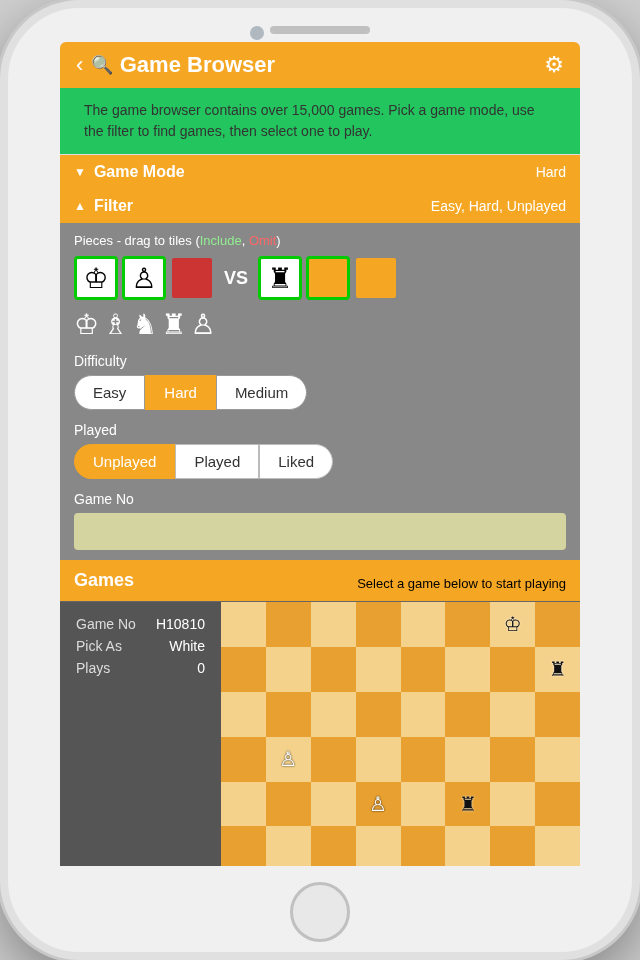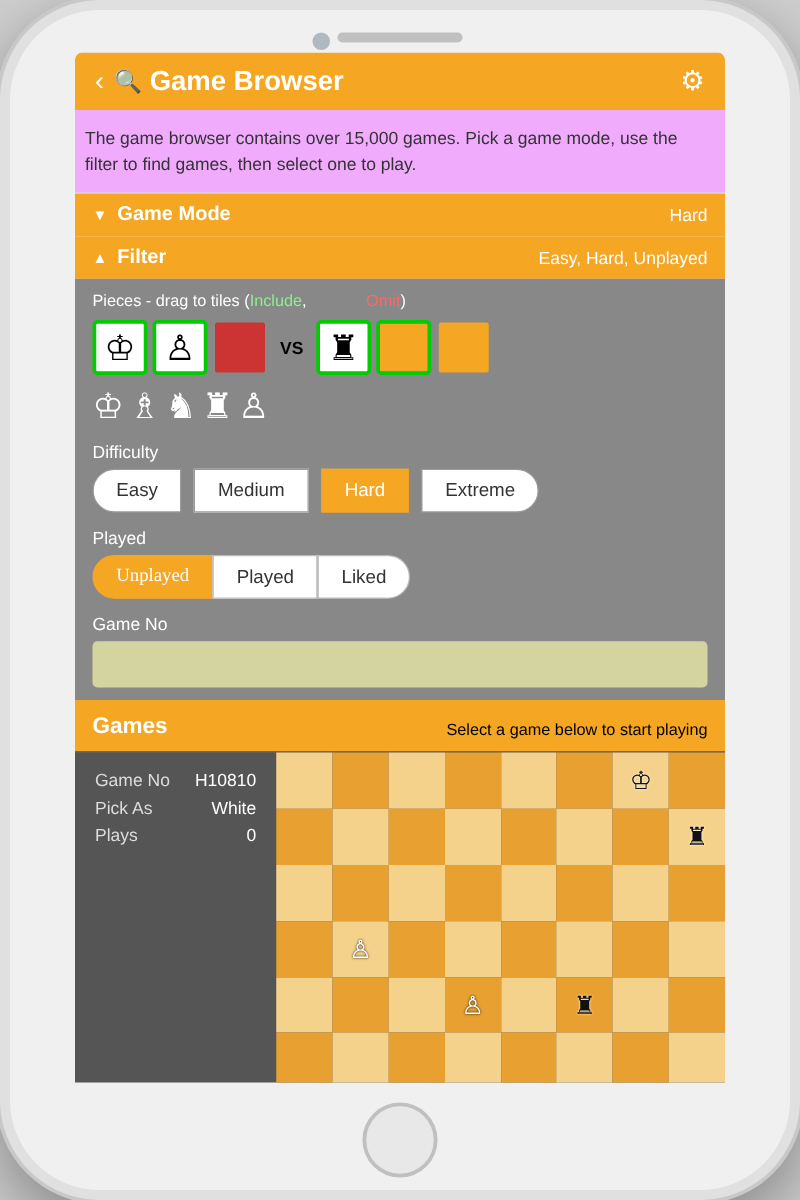--- a/index.html
+++ b/index.html
@@ -72,22 +72,22 @@
       font-size: 22px;
       font-weight: 600;
       flex: 1;
     }
     .gear-icon-header {
       color: white;
       font-size: 22px;
       cursor: pointer;
     }
     .intro-text {
-      background: #f0abfc;
-      padding: 12px 8px;
+      background: #22c55e;
+      padding: 12px 24px;
       font-size: 14px;
       color: #333;
       line-height: 1.5;
       border-bottom: 1px solid #ddd;
     }
     .section-header {
       background: #f5a623;
       display: flex;
       align-items: center;
       padding: 8px 14px;
@@ -111,21 +111,20 @@
     .pieces-label {
       color: white;
       font-size: 13px;
       margin-bottom: 8px;
     }
     .pieces-label .include {
       color: #90ee90;
     }
     .pieces-label .omit {
       color: #ff6666;
-      margin-left: 44px;
     }
     .pieces-row {
       display: flex;
       align-items: center;
       gap: 4px;
       margin-bottom: 8px;
     }
     .piece-tile {
       width: 44px;
       height: 44px;
@@ -151,43 +150,43 @@
     }
     .piece-tile.orange-bg {
       background: #f5a623;
       border: 3px solid #00cc00;
     }
     .piece-tile.orange-plain {
       background: #f5a623;
       border: 2px solid #888;
     }
     .vs-text {
-      color: #000000;
-      font-size: 14px;
+      color: #ffffff;
+      font-size: 18px;
       font-weight: bold;
       padding: 0 6px;
     }
     .extra-pieces-row {
       display: flex;
       gap: 4px;
       margin-bottom: 12px;
     }
     .extra-piece {
       font-size: 28px;
       color: white;
       cursor: pointer;
     }
     .difficulty-label {
       color: white;
       font-size: 14px;
       margin-bottom: 6px;
     }
     .difficulty-row {
       display: flex;
-      gap: 10px;
+      gap: 0;
       margin-bottom: 12px;
     }
     .diff-btn {
       padding: 8px 18px;
       font-size: 15px;
       border: 1.5px solid #999;
       background: white;
       cursor: pointer;
       border-radius: 0;
       color: #333;
@@ -216,21 +215,20 @@
     .played-btn {
       padding: 8px 18px;
       font-size: 15px;
       border: 1.5px solid #bbb;
       background: white;
       cursor: pointer;
       color: #333;
     }
     .played-btn:first-child {
       border-radius: 20px 0 0 20px;
-      font-family: Liberation Serif, serif;
     }
     .played-btn:last-child {
       border-radius: 0 20px 20px 0;
     }
     .played-btn.active {
       background: #f5a623;
       color: white;
       border-color: #f5a623;
     }
     .gameno-label {
@@ -368,23 +366,22 @@
         <span class="extra-piece">♗</span>
         <span class="extra-piece">♞</span>
         <span class="extra-piece">♜</span>
         <span class="extra-piece">♙</span>
       </div>
 
       
       <div class="difficulty-label">Difficulty</div>
       <div class="difficulty-row">
         <button class="diff-btn">Easy</button>
+        <button class="diff-btn active">Hard</button>
         <button class="diff-btn">Medium</button>
-        <button class="diff-btn active">Hard</button>
-        <button class="diff-btn">Extreme</button>
       </div>
 
       
       <div class="played-label">Played</div>
       <div class="played-row">
         <button class="played-btn active">Unplayed</button>
         <button class="played-btn">Played</button>
         <button class="played-btn">Liked</button>
       </div>
 

